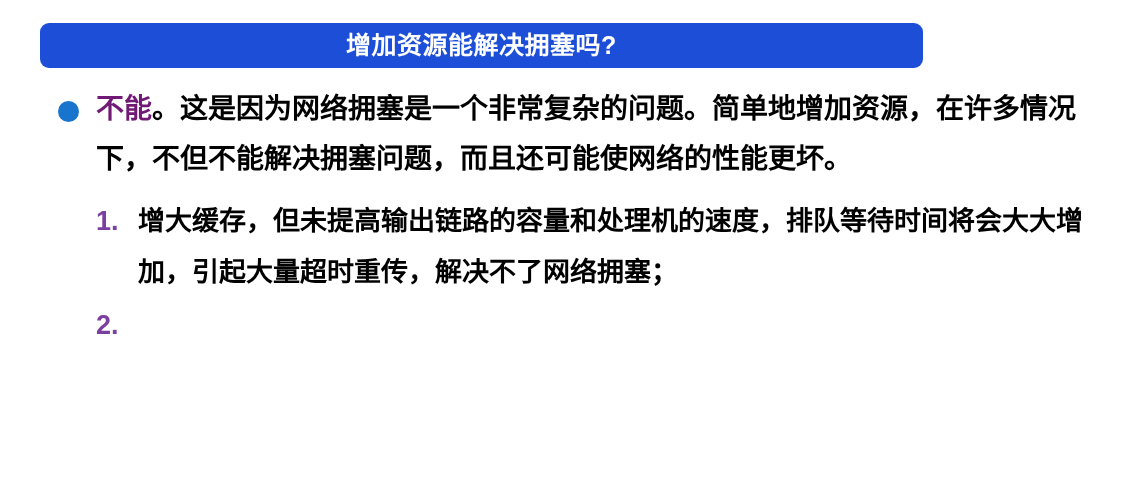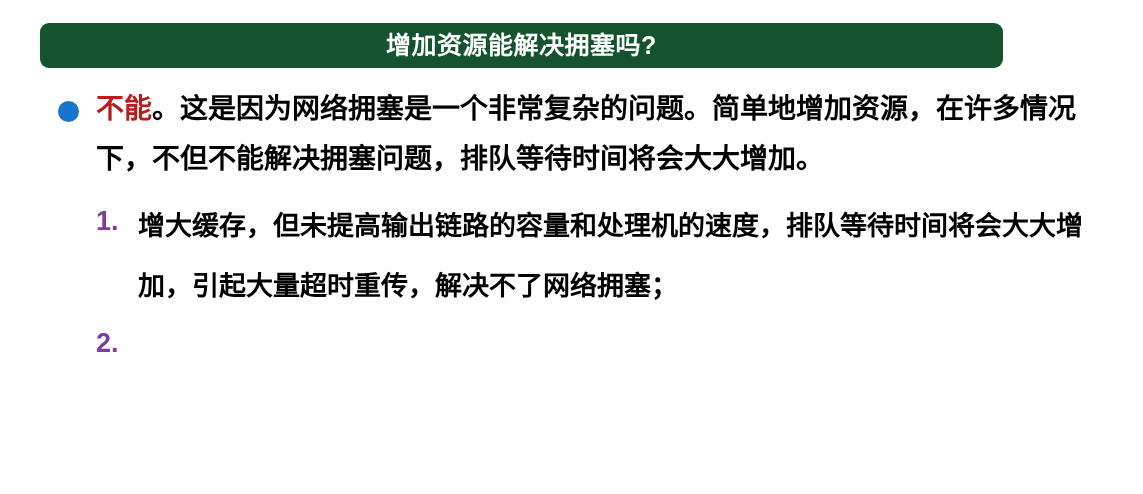--- a/index.html
+++ b/index.html
@@ -20,23 +20,23 @@
     width: 1143px;
     height: 494px;
     box-sizing: border-box;
   }
 
   
   .title-banner {
     position: absolute;
     left: 40px;
     top: 23px;
-    width: 963px;
+    width: 883px;
     height: 45px;
-    background: #14532d;
+    background: #1d4ed8;
     border-radius: 9px;
     display: flex;
     align-items: center;
     justify-content: center;
   }
   .title-text {
     color: #ffffff;
     font-size: 25px;
     font-weight: bold;
     letter-spacing: 0.5px;
@@ -75,21 +75,21 @@
 
   .bullet-text {
     font-size: 28px;
     font-weight: bold;
     color: #000000;
     line-height: 50px;
     letter-spacing: 0px;
   }
 
   .emph-blue {
-    color: #b91c1c;
+    color: #701a75;
   }
 
   
   .num-row {
     position: relative;
     padding-left: 138px;
     padding-right: 18px;
     margin-top: 2px;
   }
   .num-marker {
@@ -100,40 +100,40 @@
     font-size: 27px;
     font-weight: bold;
     color: #7B3FA0;
     line-height: 51px;
     text-align: left;
   }
   .num-text {
     font-size: 27px;
     font-weight: bold;
     color: #000000;
-    line-height: 60px;
+    line-height: 51px;
   }
 
   .spacer-sm { height: 10px; }
 </style>
 </head>
 <body>
 
 <div class="slide">
 
   <div class="title-banner">
     <div class="title-text">增加资源能解决拥塞吗?</div>
   </div>
 
   <div class="content">
 
     <div class="bullet-block">
       <div class="bullet-row">
         <span class="bullet-dot"></span>
-        <span class="bullet-text"><span class="emph-blue">不能</span><span>。这是因为网络拥塞是一个非常复杂的问题。简单地增加资源，在许多情况下，不但不能解决拥塞问题，排队等待时间将会大大增加。</span></span>
+        <span class="bullet-text"><span class="emph-blue">不能</span><span>。这是因为网络拥塞是一个非常复杂的问题。简单地增加资源，在许多情况下，不但不能解决拥塞问题，而且还可能使网络的性能更坏。</span></span>
       </div>
     </div>
 
     <div class="spacer-sm"></div>
 
 
     <div class="num-row">
       <span class="num-marker">1.</span>
       <span class="num-text">增大缓存，但未提高输出链路的容量和处理机的速度，排队等待时间将会大大增加，引起大量超时重传，解决不了网络拥塞；</span>
     </div>

